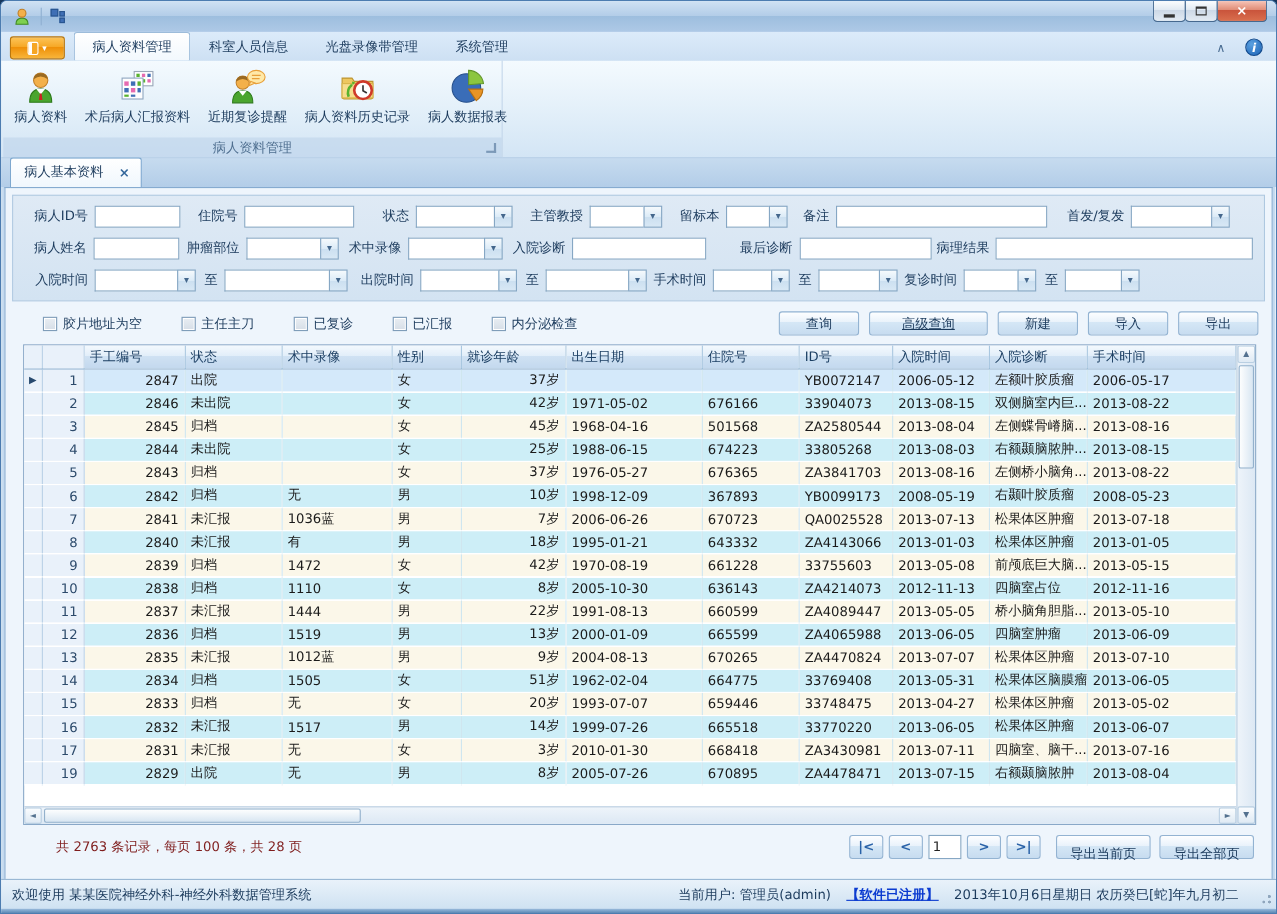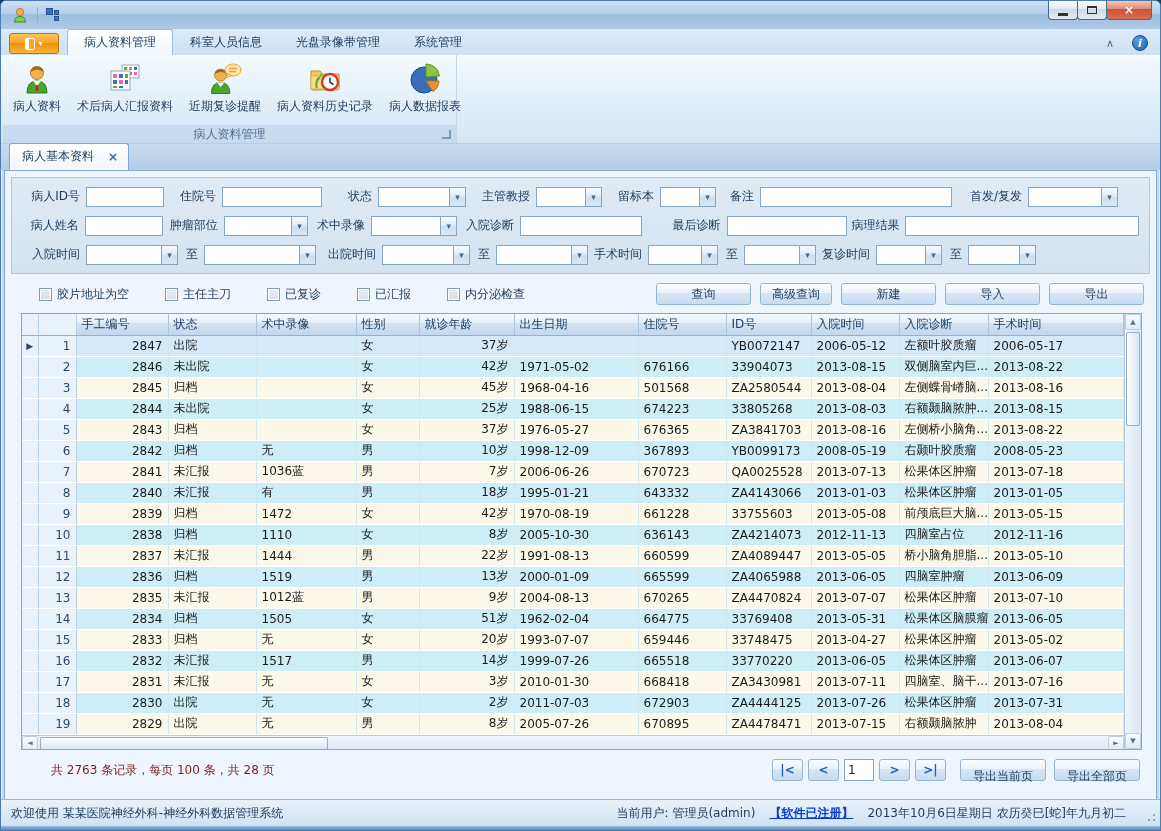--- a/index.html
+++ b/index.html
@@ -124,22 +124,22 @@
     width:13px; height:13px; border:1px solid #7f9db9; background:linear-gradient(#e9eef3,#d6dee7);
     box-shadow:inset 0 0 0 1px #fff;
   }
   .chk:first-child{ margin-left:28px; }
   .btn{
     height:22px; border:1px solid #93b3d2; border-radius:3px; color:#1b3a5c;
     background:linear-gradient(#fdfeff,#e9f2fb 45%,#d5e7f6 45%,#c7dcf0);
     font:12px "DejaVu Sans","Liberation Sans",sans-serif; cursor:default; white-space:nowrap;
   }
   .actions{ margin-left:auto; display:flex; gap:9px; padding-right:6px; }
-  .actions .btn{ width:95px; }
-  .actions .btn.wide{ width:72px; }
+  .actions .btn{ width:73px; }
+  .actions .btn.wide{ width:108px;text-decoration:underline; }
   
   .grid{
     margin:6px 8px 0 10px; height:437px; flex:0 0 437px; border:1px solid #89a8c8;
     background:#fff; display:flex; overflow:hidden;
   }
   .grid-main{ flex:1; display:flex; flex-direction:column; overflow:hidden; }
   table{ border-collapse:collapse; table-layout:fixed; width:100%; }
   th{
     height:21px; background:linear-gradient(#f4f9fe,#e2eef9 45%,#d0e2f3 45%,#c3d8ee);
     border-right:1px solid #a9c7e0; border-bottom:1px solid #8fb2d2;
@@ -755,35 +755,20 @@
                 <td>女</td>
                 <td class="r">3岁</td>
                 <td>2010-01-30</td>
                 <td>668418</td>
                 <td>ZA3430981</td>
                 <td>2013-07-11</td>
                 <td>四脑室、脑干...</td>
                 <td>2013-07-16</td>
               </tr>
 
-              <tr>
-                <td class="ind"></td>
-                <td class="num">18</td>
-                <td class="r">2830</td>
-                <td>出院</td>
-                <td>无</td>
-                <td>女</td>
-                <td class="r">2岁</td>
-                <td>2011-07-03</td>
-                <td>672903</td>
-                <td>ZA4444125</td>
-                <td>2013-07-26</td>
-                <td>松果体区肿瘤</td>
-                <td>2013-07-31</td>
-              </tr>
 
               <tr>
                 <td class="ind"></td>
                 <td class="num">19</td>
                 <td class="r">2829</td>
                 <td>出院</td>
                 <td>无</td>
                 <td>男</td>
                 <td class="r">8岁</td>
                 <td>2005-07-26</td>

